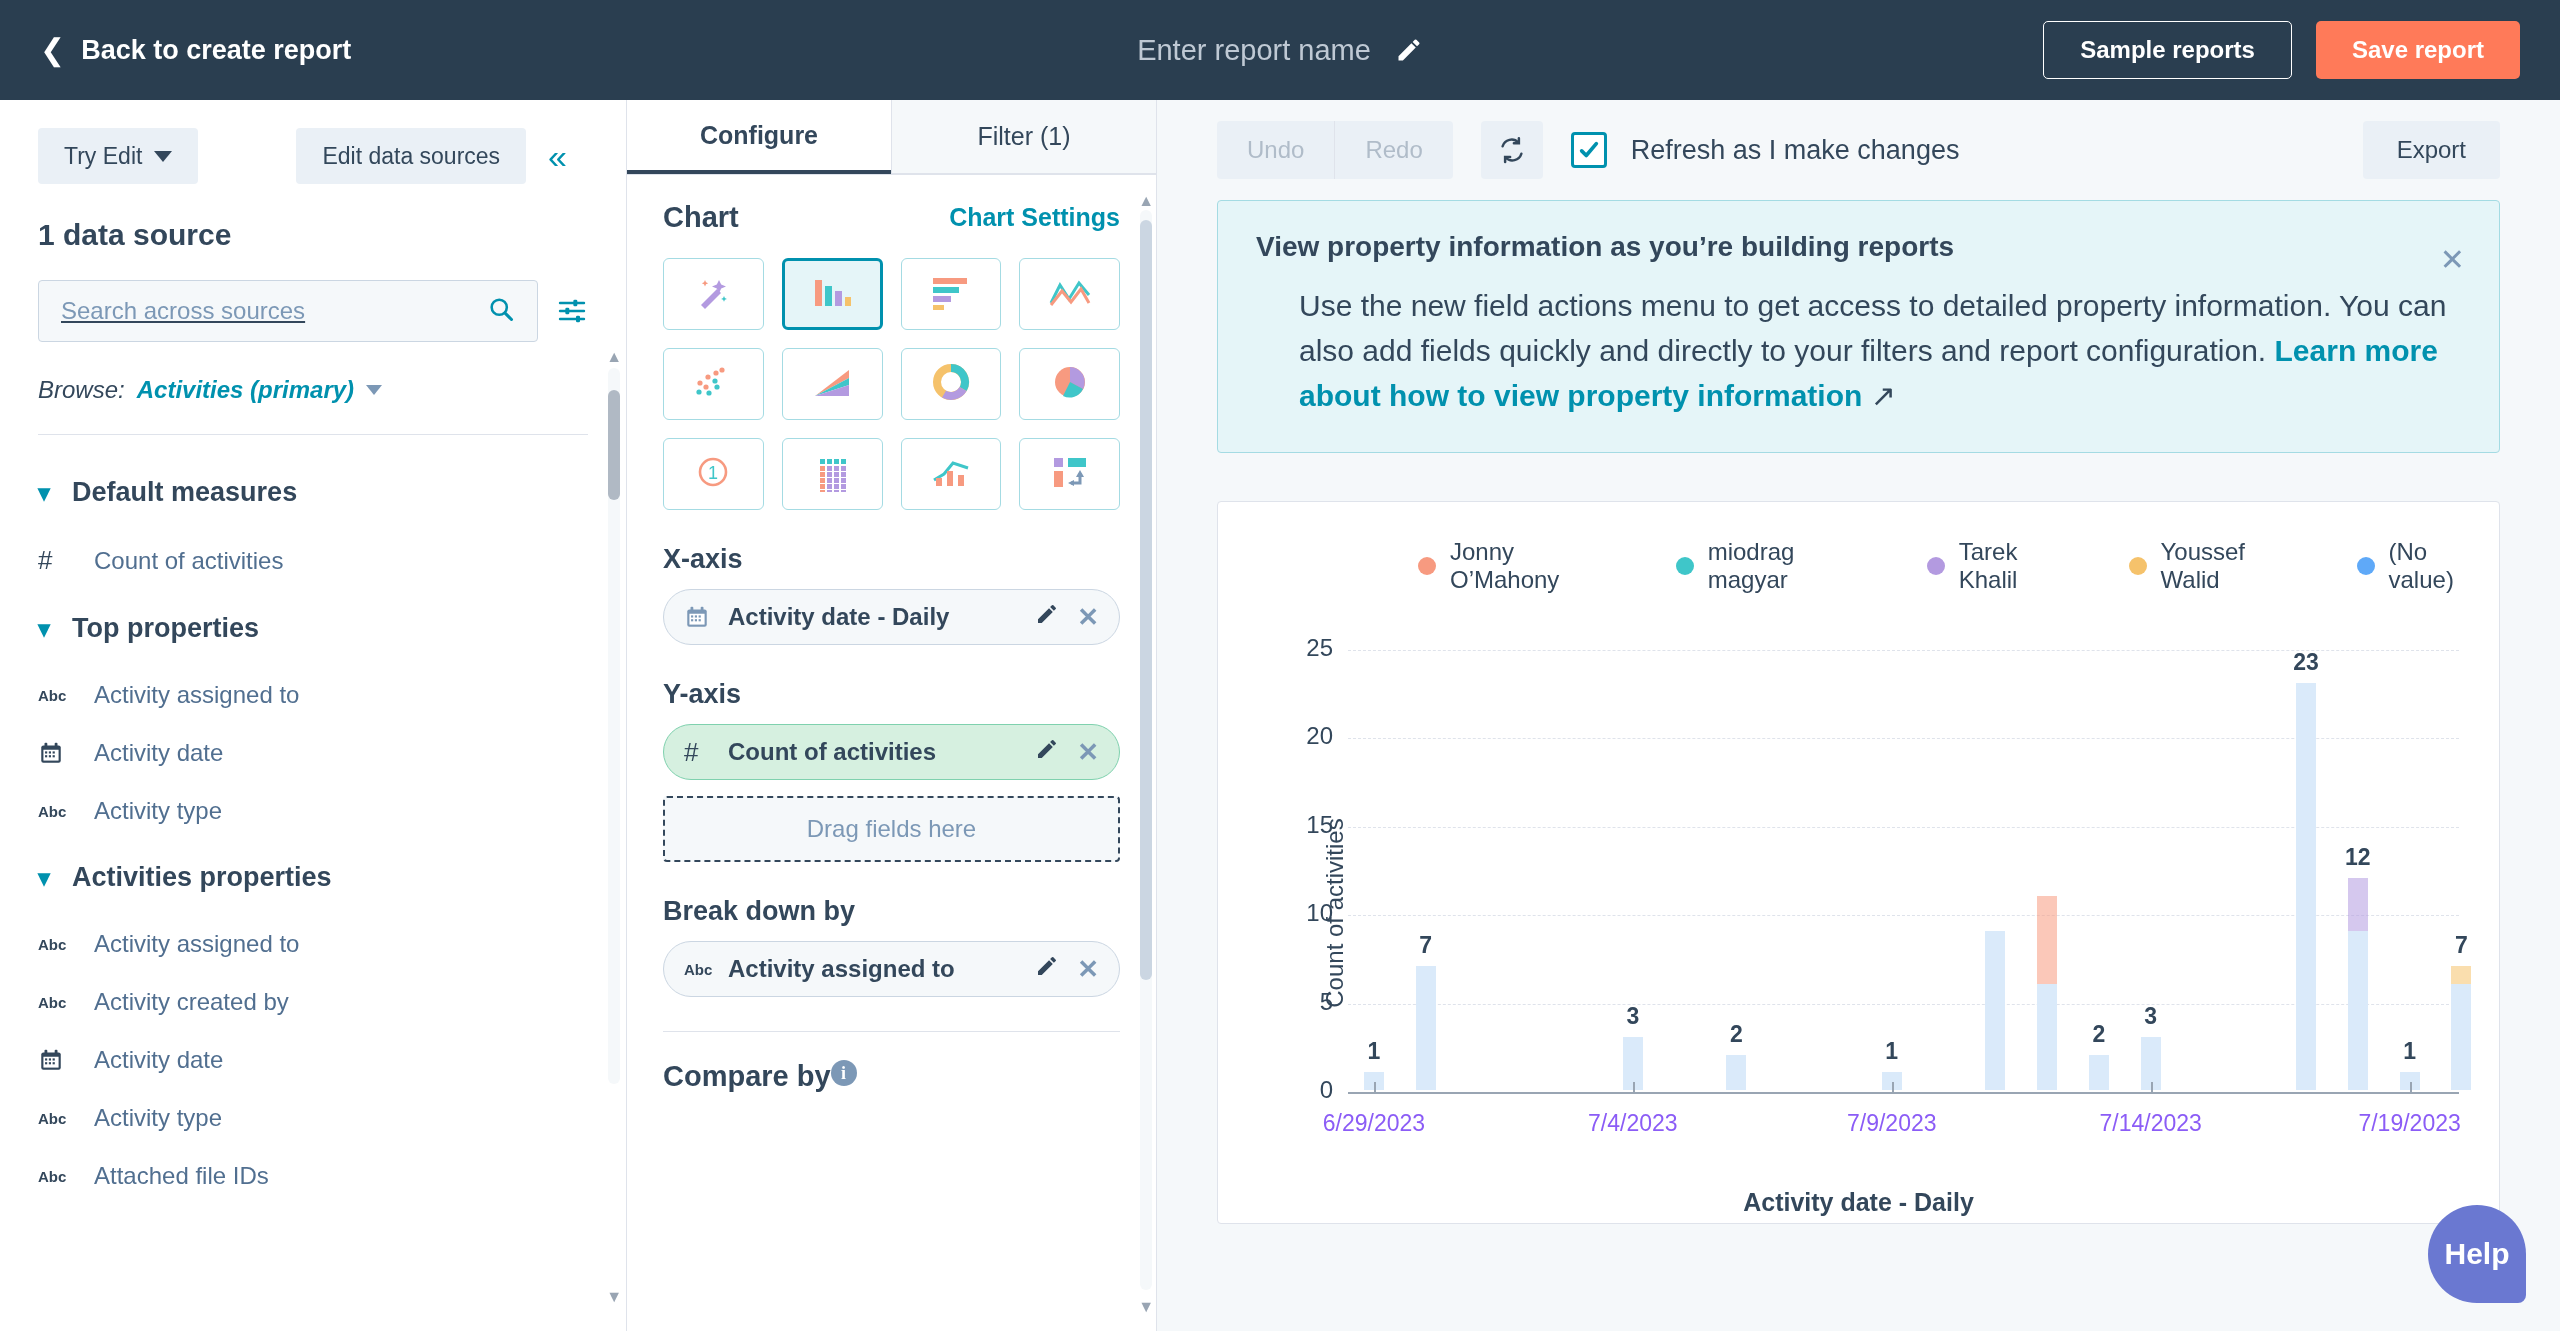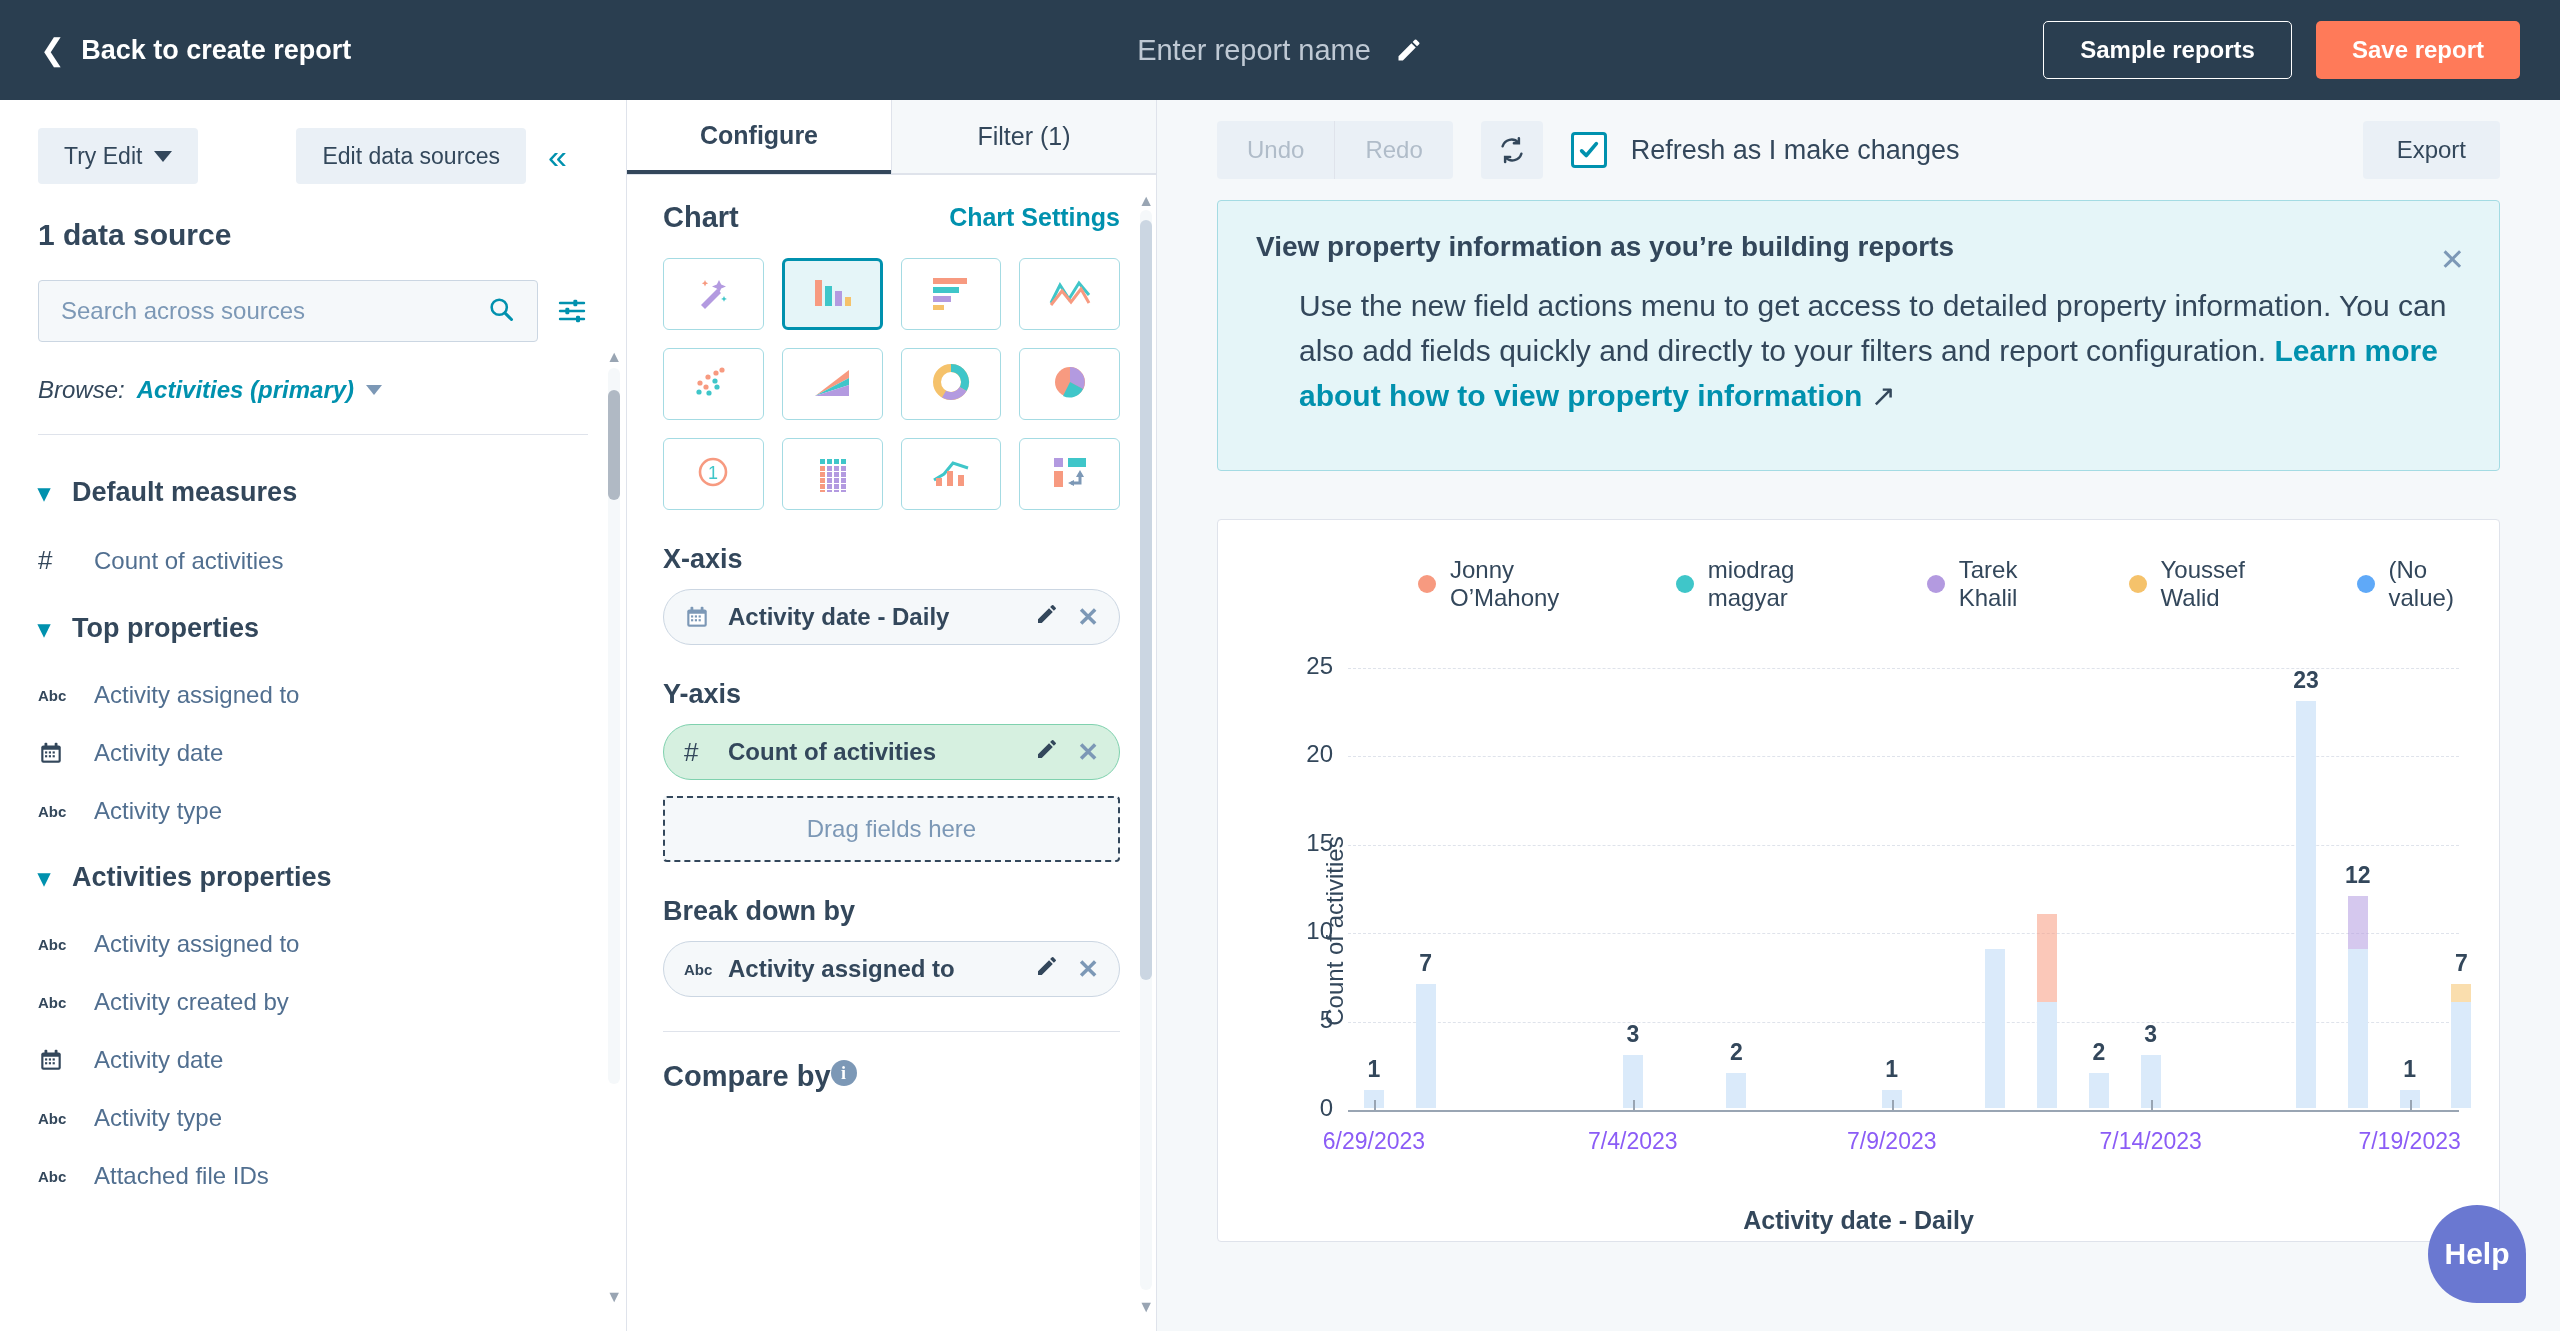--- a/index.html
+++ b/index.html
@@ -75,21 +75,21 @@
   }
   .collapse-icon { margin-left: 22px; color: #0091ae; font-size: 34px; cursor: pointer; line-height:1; }
   .ds-count { font-size: 30px; font-weight: bold; color: #33475b; margin-top: 34px; }
   .search-row { display: flex; align-items: center; margin-top: 28px; gap: 18px; }
   .search-box {
     flex: 1; height: 62px; background: #f5f8fa; border: 1px solid #cbd6e2;
     border-radius: 4px; display: flex; align-items: center; padding: 0 22px;
   }
   .search-box input {
     flex: 1; border: none; outline: none; background: transparent;
-    font-size: 24px; color: #33475b; font-family: inherit;
+    font-size: 24px; color: #33475b; font-family: inherit; text-decoration: underline;
   }
   .search-box input::placeholder { color: #7c98b6; }
   .filter-icon { color: #0091ae; cursor:pointer; display:flex; }
   .browse-row { margin-top: 34px; font-size: 24px; color: #33475b; display:flex; align-items:center; gap:12px;font-style:italic;}
   .browse-val { color: #0091ae; font-weight: bold; cursor: pointer; }
   .caret-sm {
     width:0;height:0;border-left:8px solid transparent;border-right:8px solid transparent;
     border-top:10px solid #7c98b6;
   }
   .sb-divider { height:1px; background:#dfe3eb; margin-top: 30px; }
@@ -195,21 +195,21 @@
   .chk svg { display:block; }
   .refresh-txt { font-size:27px; color:#33475b; }
   .export-btn {
     margin-left:auto; background:#eaf0f6; color:#33475b; border:none; height:58px;
     border-radius:4px; font-size:24px; padding:0 34px; cursor:pointer; font-family:inherit;
     display:flex;align-items:center;
   }
 
   .banner {
     margin: 0 60px; background:#e5f5f8; border:1px solid #a4dbe3; border-radius:4px;
-    padding: 30px 38px 52px 38px; position:relative;
+    padding: 30px 38px 34px 38px; position:relative;
   }
   .banner-h { font-size:28px; font-weight:bold; color:#33475b; margin-bottom:20px; }
   .banner-p { font-size:30px; line-height:1.5; color:#33475b; max-width:1220px;margin-left:43px;}
   .banner-link { color:#0091ae; font-weight:bold; cursor:pointer; }
   .banner-x { position:absolute; right:34px; top:44px; font-size:30px; color:#7c98b6; cursor:pointer; line-height:1;}
 
   .chart-card {
     margin: 48px 60px 0 60px; background:#fff; border:1px solid #dfe3eb; border-radius:4px;
     height: 723px; position:relative; overflow:hidden;
   }

